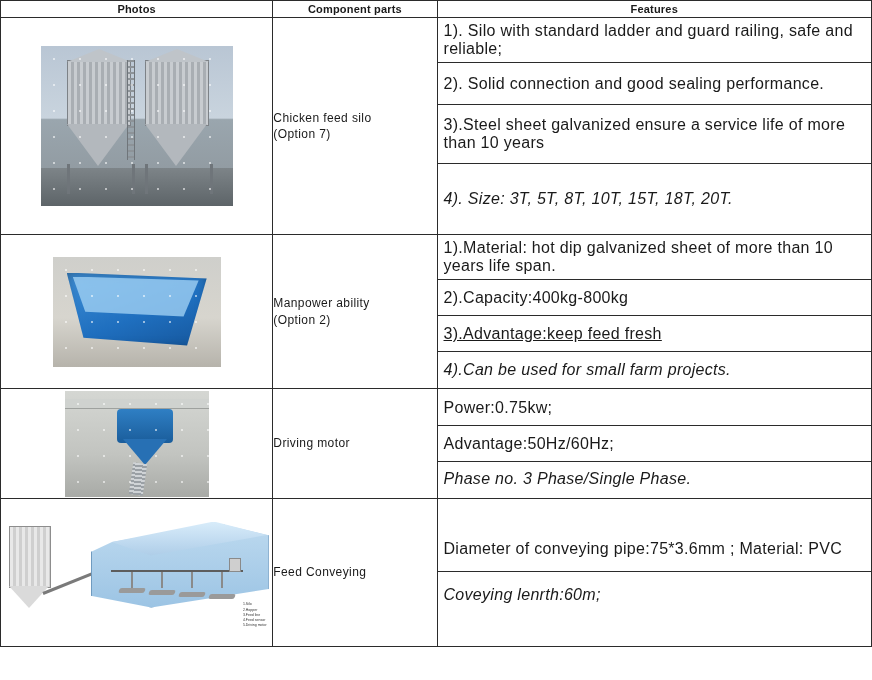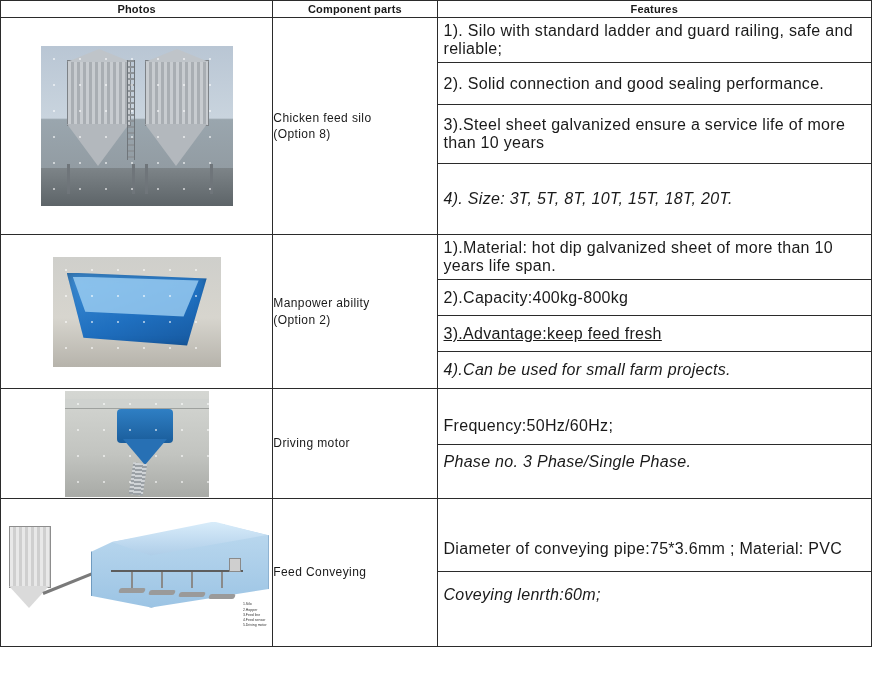--- a/index.html
+++ b/index.html
@@ -250,21 +250,21 @@
           <div class="silo-body silo-2">
             <div class="silo-top"></div>
           </div>
           <div class="silo-cone" style="left:104px;"></div>
           <div class="silo-legs" style="left:104px;"></div>
           <div class="dots"></div>
         </div>
       </td>
       <td class="part-cell">
         <span>Chicken feed silo</span>
-        <span class="part-sub">(Option 8)</span>
+        <span class="part-sub">(Option 7)</span>
       </td>
       <td class="feat-cell">
         <table class="feat">
           <tbody>
               <tr>
                 <td style="height:32px;">1). Silo with standard ladder and guard railing, safe and reliable;</td>
               </tr>
           <tr>
                 <td style="height:33px;">2). Solid connection and good sealing performance.</td>
               </tr>
@@ -321,22 +321,25 @@
           <div class="dots"></div>
         </div>
       </td>
       <td class="part-cell">
         <span>Driving motor</span>
         <span class="part-sub"></span>
       </td>
       <td class="feat-cell">
         <table class="feat">
           <tbody>
-          <tr>
-                <td style="height:27px;">Frequency:50Hz/60Hz;</td>
+              <tr>
+                <td style="height:26px;">Power:0.75kw;</td>
+              </tr>
+          <tr>
+                <td style="height:27px;">Advantage:50Hz/60Hz;</td>
               </tr>
           <tr>
                 <td style="height:26px;">Phase no. 3 Phase/Single Phase.</td>
               </tr>
         </tbody>
           </table>
       </td>
     </tr>
 
     <tr style="height:148px;">

